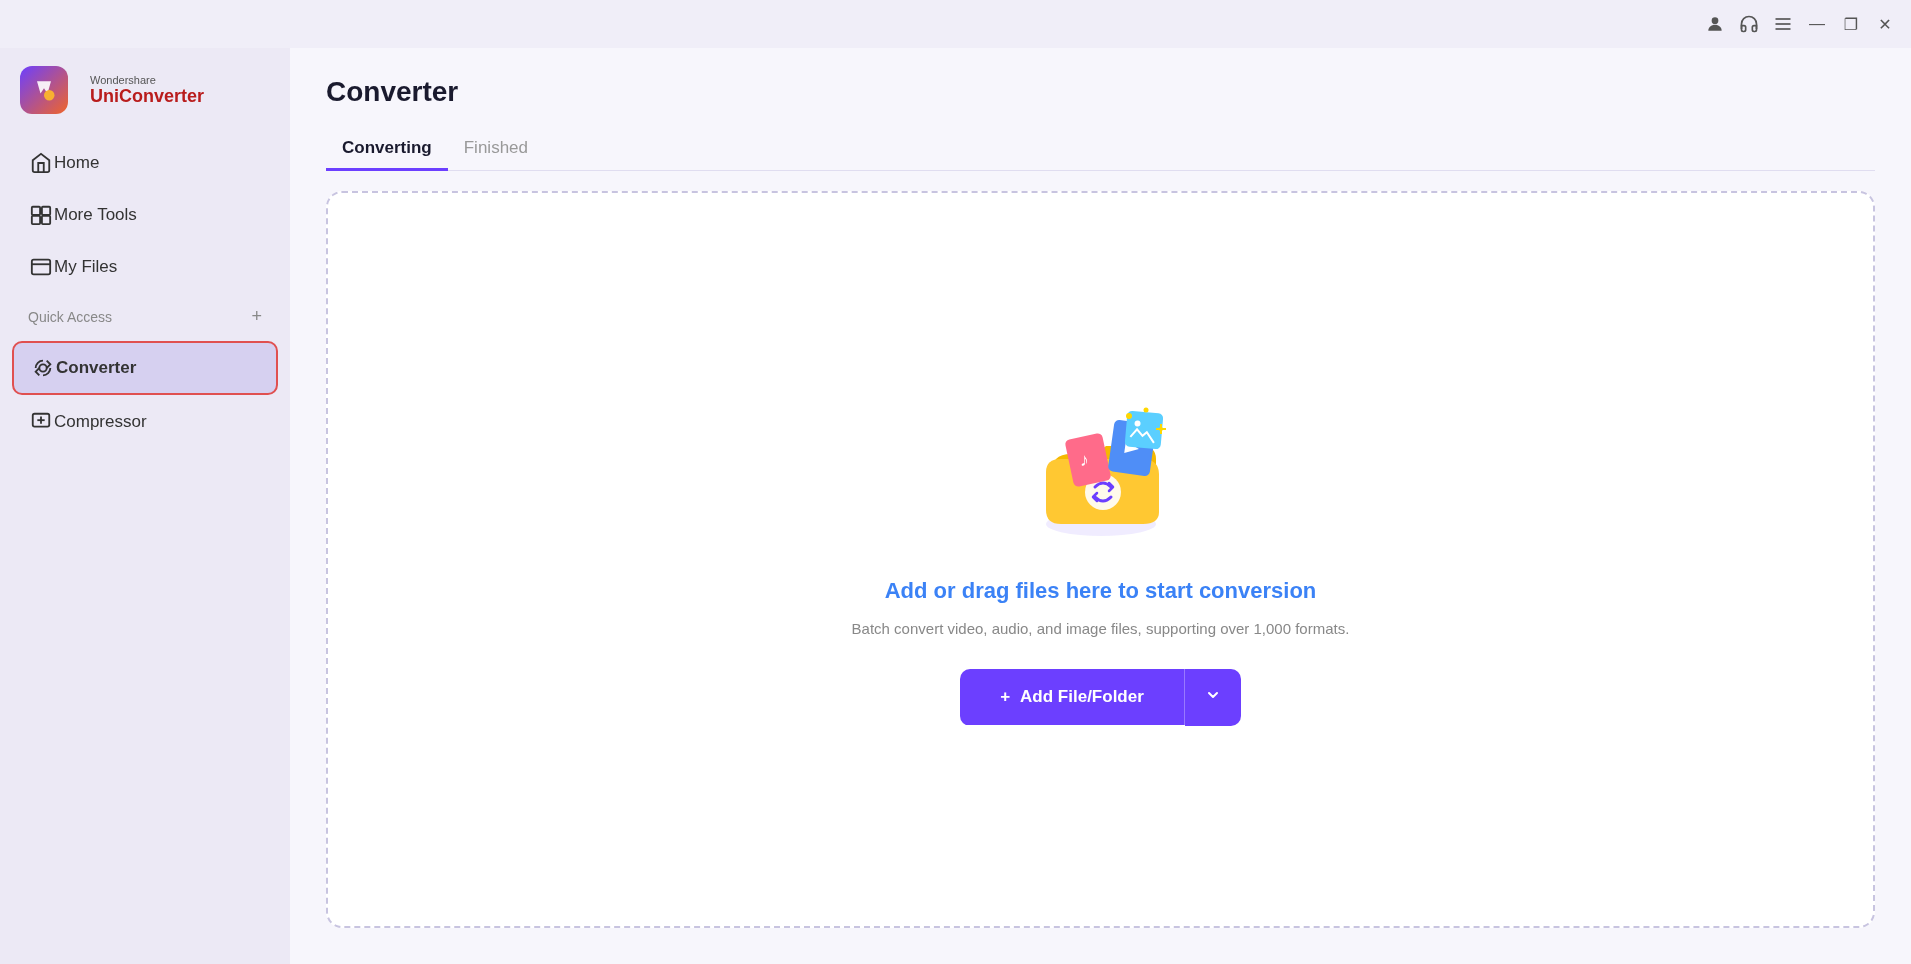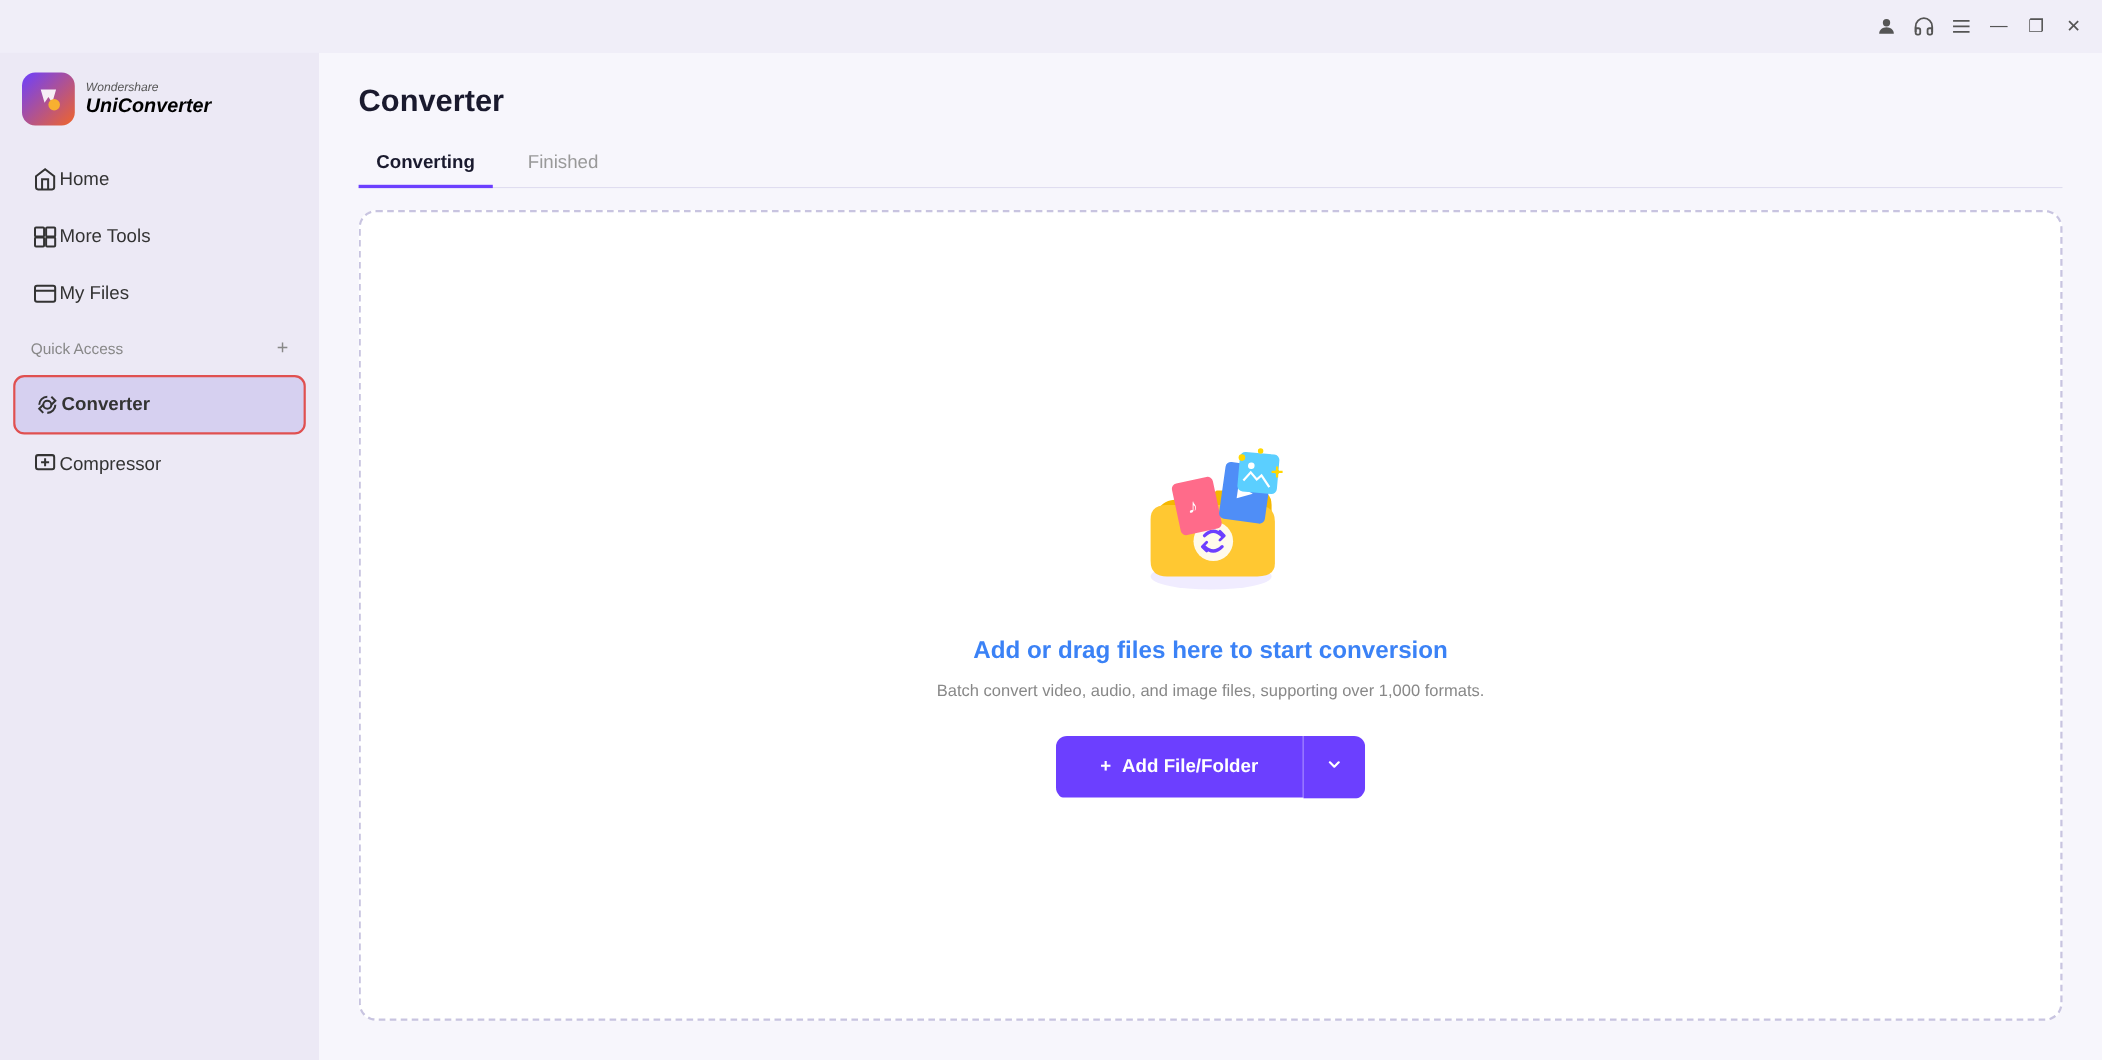--- a/index.html
+++ b/index.html
@@ -53,23 +53,22 @@
       background: #ece9f5;
       display: flex;
       flex-direction: column;
       padding: 0 0 20px 0;
       flex-shrink: 0;
     }
 
     .sidebar-logo {
       display: flex;
       align-items: center;
-      gap: 10px;
+      gap: 22px;
       padding: 18px 20px 24px 20px;
-      font-style: italic;
     }
     .logo-icon {
       width: 48px;
       height: 48px;
       border-radius: 12px;
       background: linear-gradient(135deg, #6c3fff, #f06529);
       display: flex;
       align-items: center;
       justify-content: center;
       flex-shrink: 0;
@@ -83,21 +82,21 @@
       flex-direction: column;
     }
     .logo-brand {
       font-size: 11px;
       color: #555;
       font-weight: 400;
     }
     .logo-product {
       font-size: 18px;
       font-weight: 700;
-      color: #000000;
+      color: #b91c1c;
     }
 
     .sidebar-nav {
       display: flex;
       flex-direction: column;
       gap: 2px;
       padding: 0 12px;
     }
 
     .nav-item {
@@ -154,21 +153,21 @@
     .page-title {
       font-size: 28px;
       font-weight: 700;
       color: #1a1a2e;
       margin-bottom: 20px;
     }
 
     
     .tabs {
       display: flex;
-      gap: 16px;
+      gap: 0;
       border-bottom: 1px solid #e0ddf0;
       margin: 0 36px;
     }
     .tab {
       padding: 10px 16px;
       font-size: 17px;
       cursor: pointer;
       color: #999;
       border-bottom: 3px solid transparent;
       margin-bottom: -1px;

